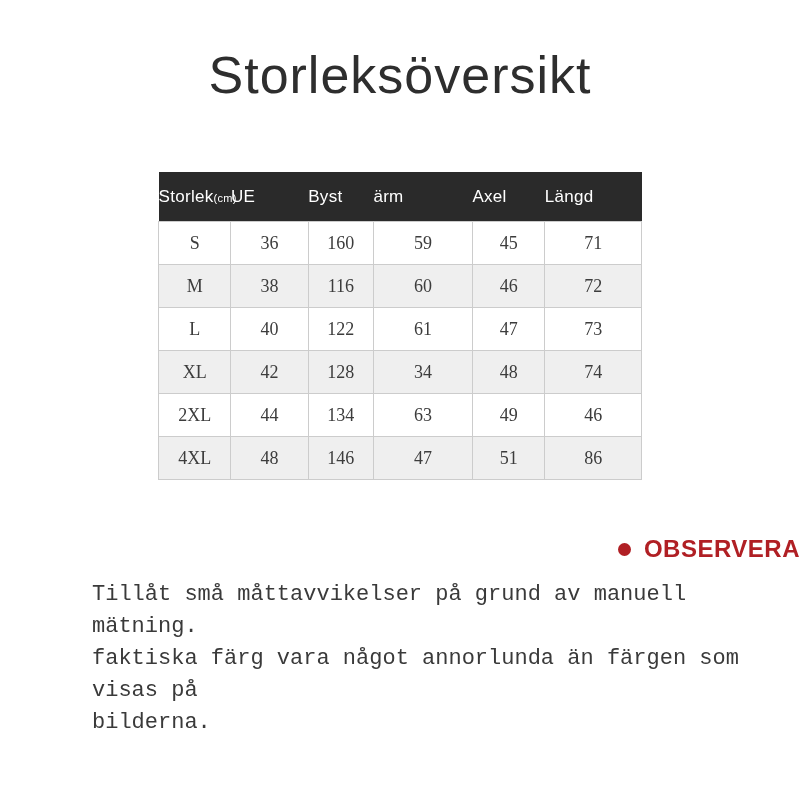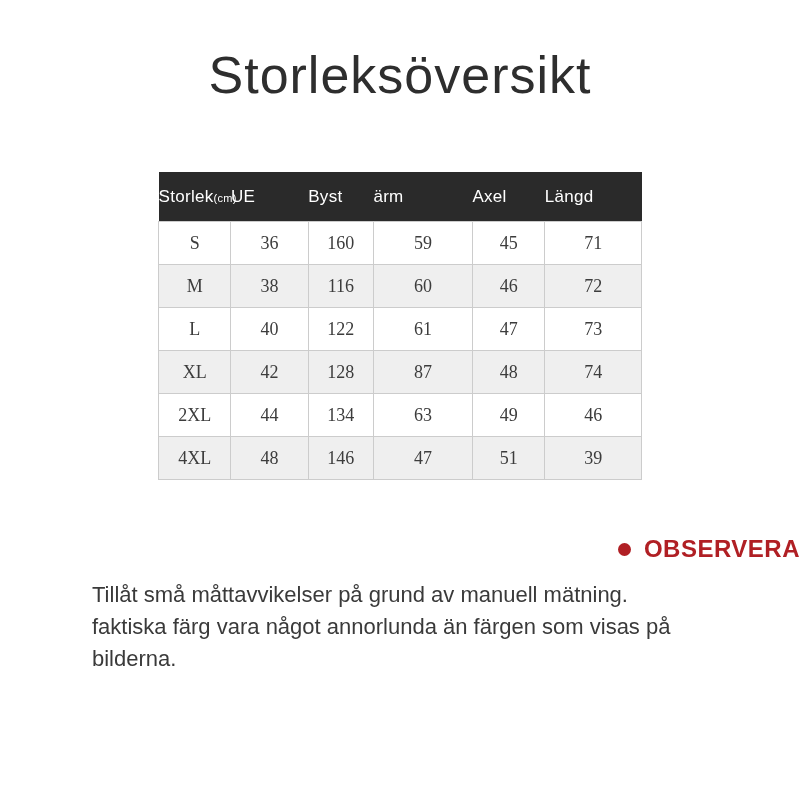--- a/index.html
+++ b/index.html
@@ -72,20 +72,21 @@
     background: #b01f24;
     margin-right: 13px;
     flex: 0 0 auto;
   }
 
   .note-body {
     margin: 17px 0 0 92px;
     font-size: 22px;
     line-height: 32px;
     color: #3a3a3a;
+    font-family: Liberation Mono, monospace;
   }
 </style>
 </head>
 <body>
 
 <div class="page">
 
   <h1 class="page-title">Storleksöversikt</h1>
 
   <div class="table-wrap">
@@ -130,39 +131,39 @@
             <td>40</td>
             <td>122</td>
             <td>61</td>
             <td>47</td>
             <td>73</td>
           </tr>
           <tr>
             <td>XL</td>
             <td>42</td>
             <td>128</td>
-            <td>87</td>
+            <td>34</td>
             <td>48</td>
             <td>74</td>
           </tr>
           <tr>
             <td>2XL</td>
             <td>44</td>
             <td>134</td>
             <td>63</td>
             <td>49</td>
             <td>46</td>
           </tr>
           <tr>
             <td>4XL</td>
             <td>48</td>
             <td>146</td>
             <td>47</td>
             <td>51</td>
-            <td>39</td>
+            <td>86</td>
           </tr>
         </tbody>
     </table>
   </div>
 
   <div class="note-heading">
     <span class="bullet"></span>
     <span>OBSERVERA</span>
   </div>
 

